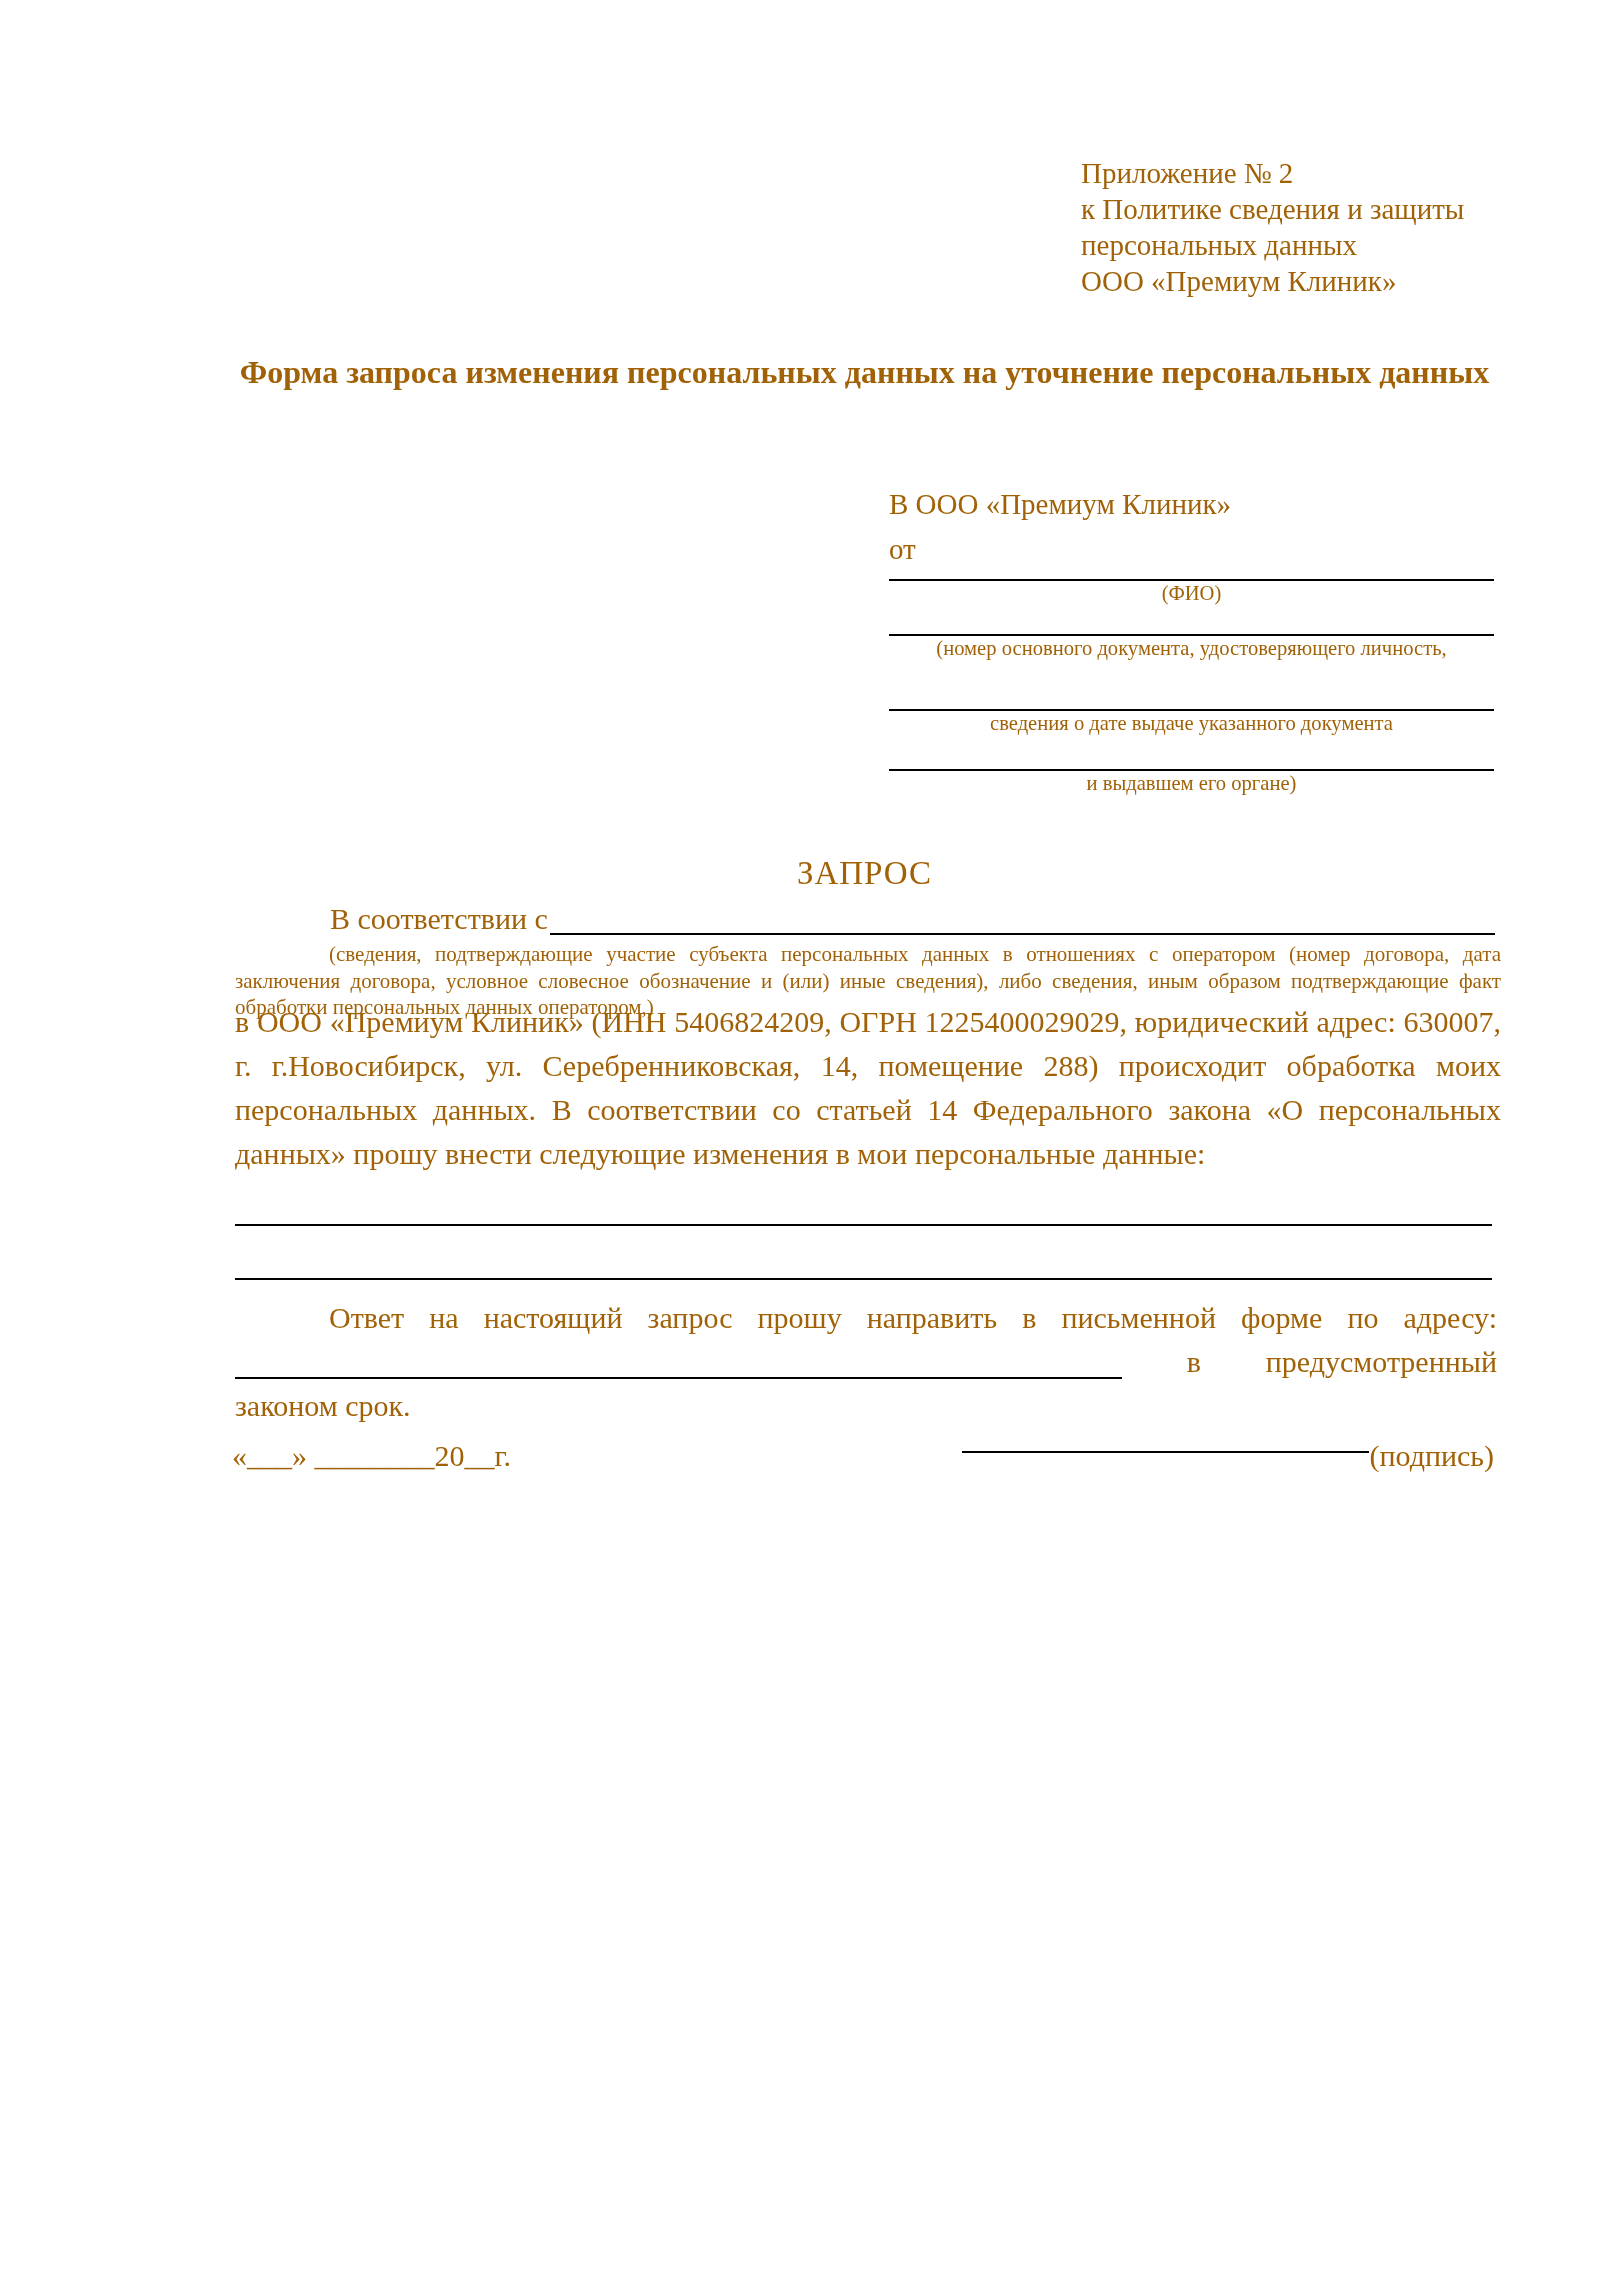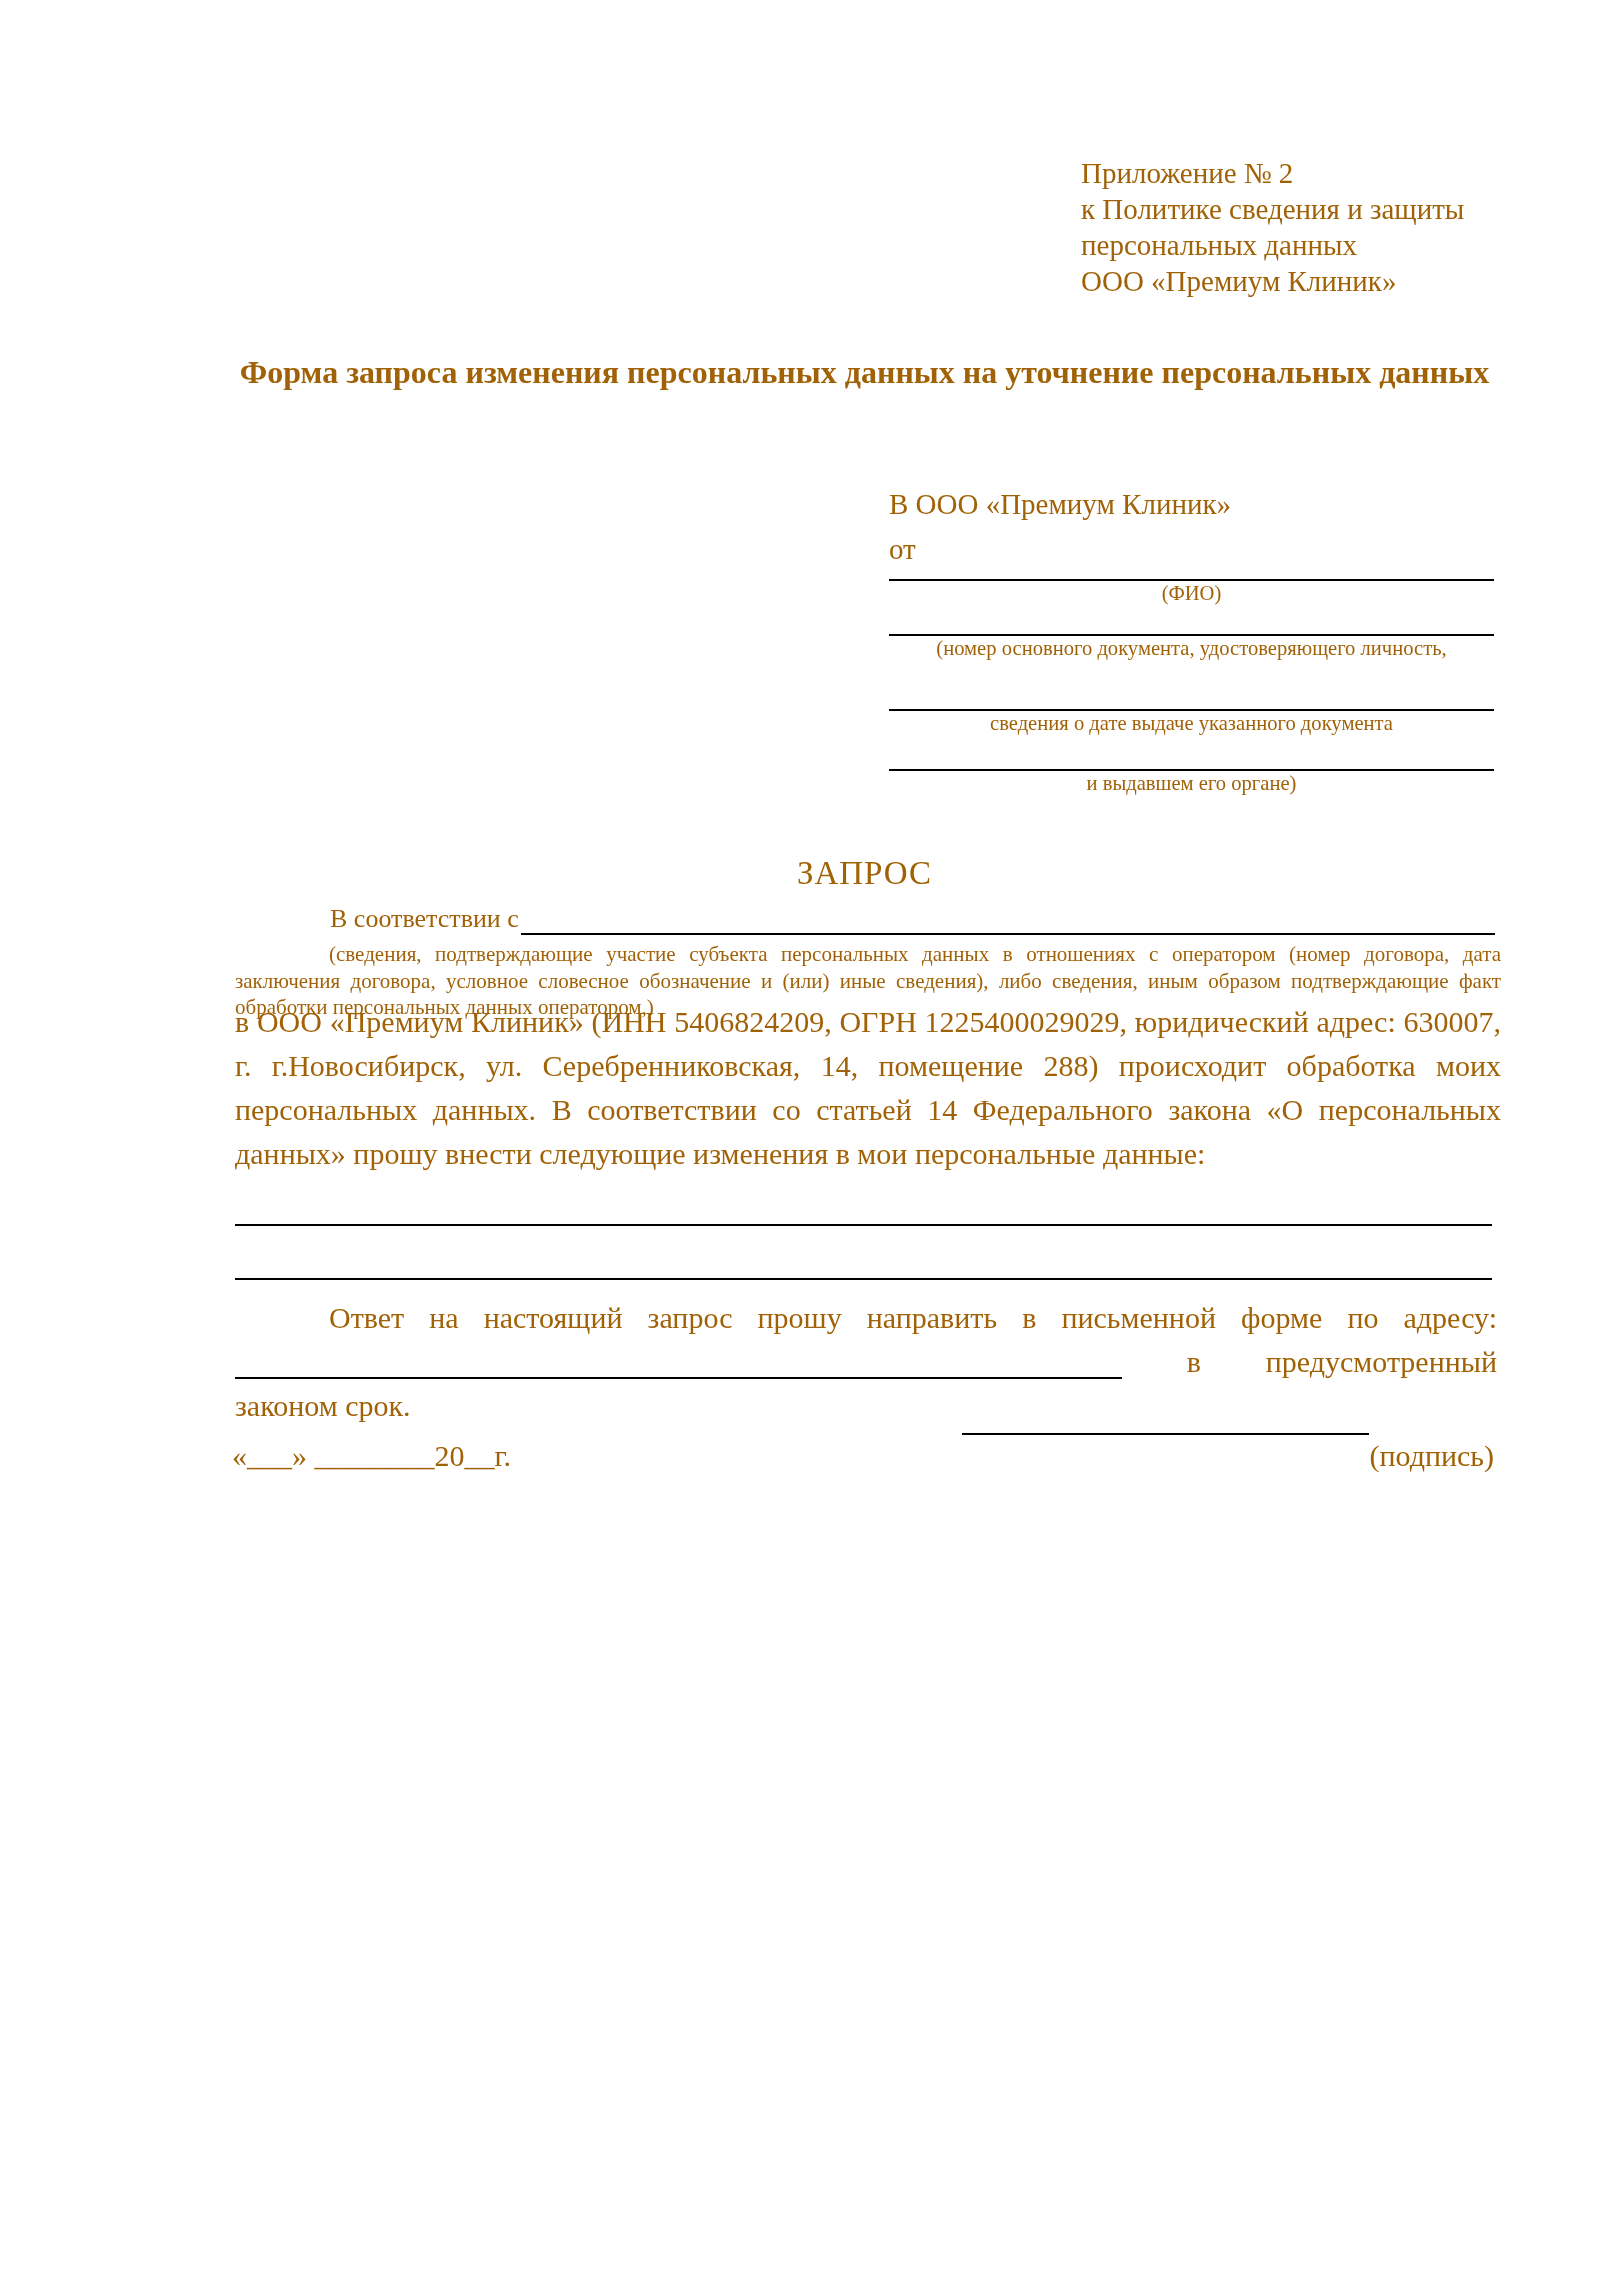--- a/index.html
+++ b/index.html
@@ -53,21 +53,21 @@
     font-size: 33px; line-height: 45px;
     letter-spacing: 1px;
   }
   
   .intro-row {
     position: absolute;
     left: 235px; top: 896px; width: 1260px; height: 45px;
     display: flex; align-items: stretch;
   }
   .intro-row .intro-text {
-    font-size: 26px; line-height: 45px;
+    font-size: 30px; line-height: 45px;
     padding-left: 95px; margin-right: 2px;
     white-space: nowrap;
   }
   .fill-line { flex: 1; border-bottom: 2.9px solid #000; margin-bottom: 5.9px; }
   
   .footnote {
     position: absolute;
     left: 235px; top: 941px; width: 1266px;
     font-size: 21px; line-height: 26.5px;
     text-align: justify; text-indent: 94px;
@@ -104,21 +104,21 @@
   .reply-row2 span { line-height: 44px; }
   .reply-row3 { line-height: 44px; }
   
   .signature-row {
     position: absolute;
     left: 232px; top: 1433px; width: 1262px; height: 45px;
     display: flex; justify-content: space-between;
     font-size: 30px;
   }
   .signature-row .date-blank { line-height: 45px; white-space: pre; }
-  .sig-group { display: flex; align-items: flex-start; }
+  .sig-group { display: flex; align-items: center; }
   .sig-line { width: 407px; border-bottom: 2.9px solid #000; margin-bottom: 6.9px; }
   .sig-group .sig-caption { line-height: 45px; }
 </style>
 </head>
 <body>
 
 <div class="page">
 
   <div class="header-block">
     <div>Приложение № 2</div>

